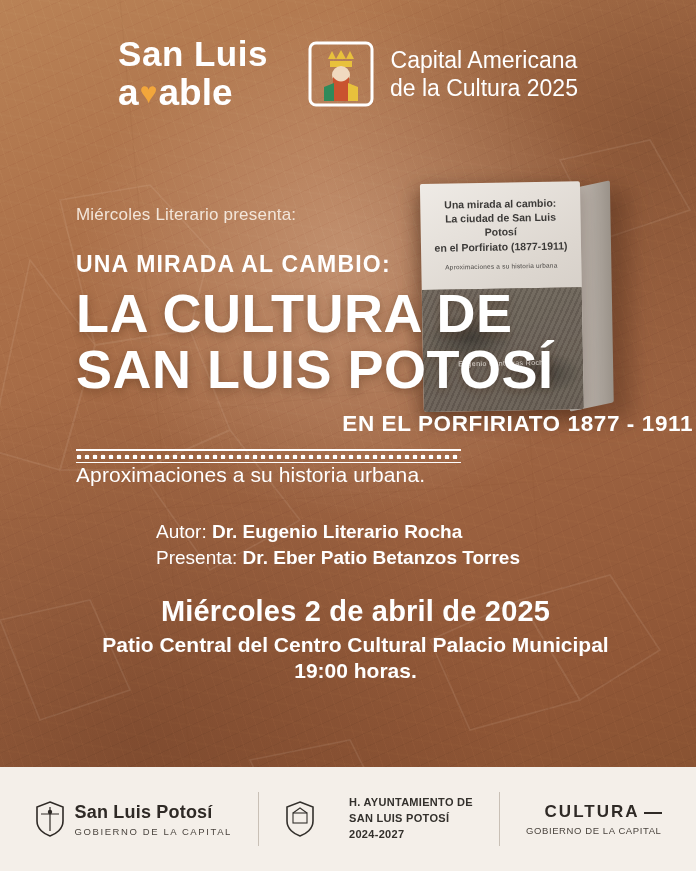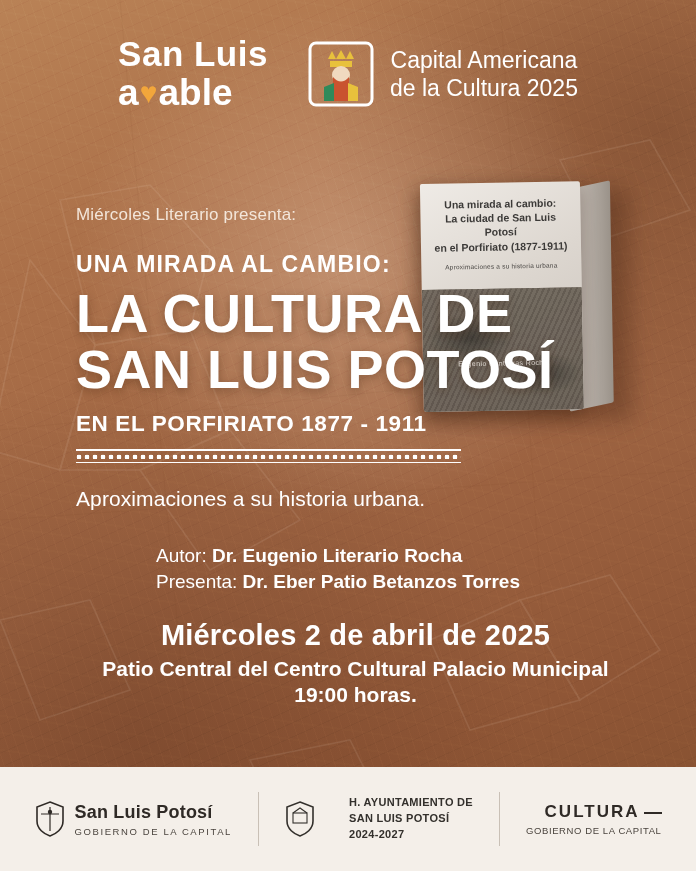--- a/index.html
+++ b/index.html
@@ -118,33 +118,34 @@
   }
   .title {
     color:#fff; font-weight:bold; letter-spacing:.5px;
     font-size:54px; line-height:1.03;
     text-shadow:0 3px 10px rgba(60,28,10,.35);
   }
   .title .l2 { font-size:54px; }
   .subtitle {
     color:#fff; font-size:22.5px; font-weight:bold; letter-spacing:.6px;
     margin-top:14px;
+    text-align:right;
   }
   .dots {
     margin-top:12px; width:385px; height:14px;
     display:flex; flex-direction:column; gap:3px; align-items:stretch;
   }
   .dots .rule { height:2px; background:#fff; }
   .dots .beads {
     height:6px;
     background:radial-gradient(circle at 3px 3px, #fff 2.2px, rgba(255,255,255,0) 2.6px) repeat-x;
     background-size:8px 6px;
   }
   .tagline {
-    color:#fff; font-size:21px; margin-top:24px; letter-spacing:.1px;
+    color:#fff; font-size:21px; margin-top:0; letter-spacing:.1px;
   }
 
   .credits {
     margin-top:32px; color:#fff; font-size:19px; line-height:1.35;
     padding-left:80px;
   }
   .credits b { font-weight:bold; }
   .credits .lbl { font-weight:normal; }
 
   .when {

